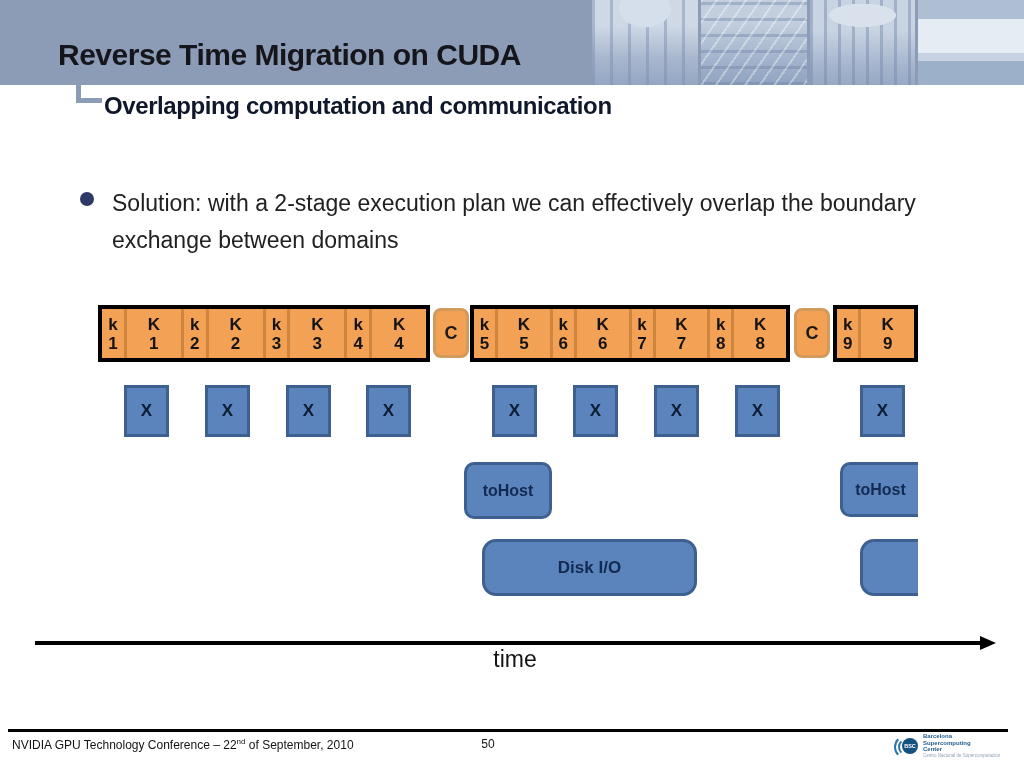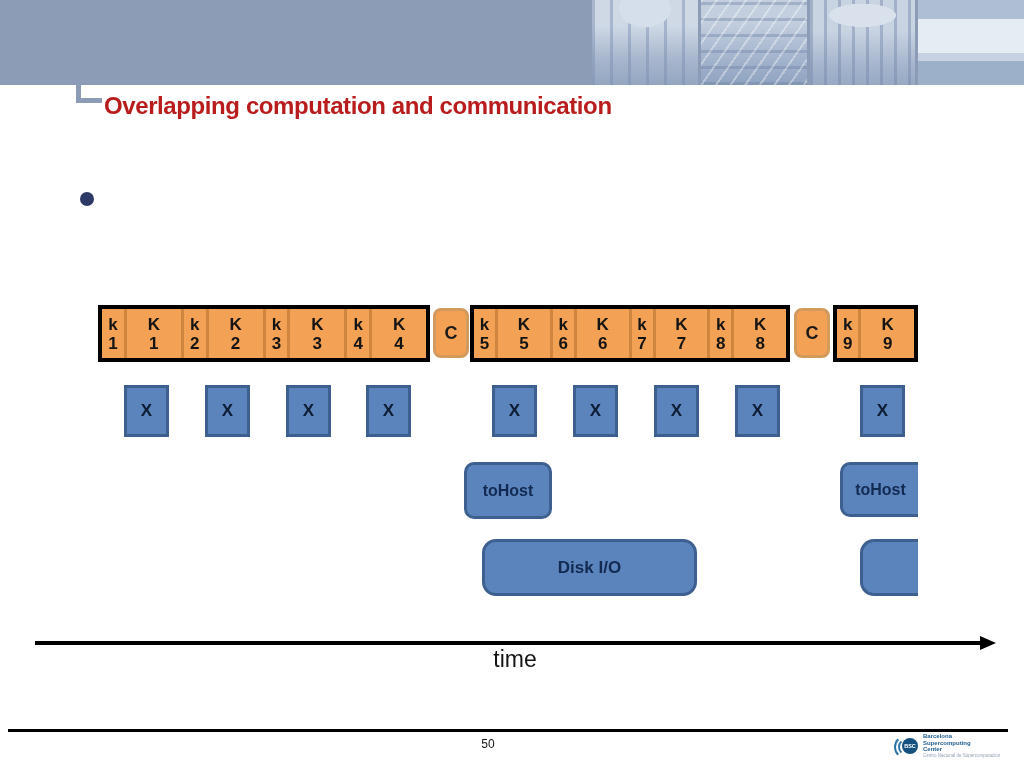--- a/index.html
+++ b/index.html
@@ -22,21 +22,21 @@
   .photo.p3{background-image:radial-gradient(ellipse 70% 30% at 50% 18%, #d8e1ec 0 45%, transparent 46%),
     repeating-linear-gradient(90deg, rgba(115,135,170,.45) 0 3px, transparent 3px 14px),
     linear-gradient(180deg,#c9d4e2 0 35%,#a3b3cc 80%,#97a9c4 100%);}
   .photo.p4{background-image:linear-gradient(180deg,#aebfd4 0 22%, #e6ecf4 22% 62%, #c6d2e2 62% 72%, #9db0ca 72% 100%),
     radial-gradient(ellipse at 50% 40%, #f0f4f9 0 18%, transparent 19%);}
   .slide-title{position:absolute;left:58px;top:38px;font-size:30px;font-weight:bold;
     color:#15151c;letter-spacing:-.5px;}
   .bracket{position:absolute;left:76px;top:85px;width:21px;height:13px;
     border-left:5px solid var(--band);border-bottom:5px solid var(--band);}
   .slide-subtitle{position:absolute;left:104px;top:92px;font-size:24px;font-weight:bold;
-    color:#b91c1c;letter-spacing:-.4px;}
+    color:#0f172a;letter-spacing:-.4px;}
   
   .bullet-dot{position:absolute;left:80px;top:192px;width:14px;height:14px;border-radius:50%;background:#2d3a66;}
   .bullet-text{position:absolute;left:112px;top:185px;width:825px;font-size:23px;line-height:37px;color:#212121;}
   
   .kernel-row{position:absolute;left:98px;top:305px;display:flex;align-items:flex-start;}
   .kgroup{display:flex;border:4px solid #000;background:var(--orange);height:57px;box-sizing:border-box;}
   .kcell{box-sizing:border-box;flex-basis:0;display:flex;flex-direction:column;align-items:center;
     justify-content:center;font-weight:bold;font-size:17px;line-height:19px;color:#141414;}
   .kcell.s{flex-grow:22;}
   .kcell.l{flex-grow:54;}
@@ -80,24 +80,26 @@
 
 <div id="slide" style="--band: #8d9cb6; --orange: #f2a155; --orange-border: #d0853f; --blue: #5b84bc; --blue-border: #3d6091; --navy: #122a52;">
 
   <div class="band"></div>
   <div class="photo-strip">
     <div class="photo p1"></div>
     <div class="photo p2"></div>
     <div class="photo p3"></div>
     <div class="photo p4"></div>
   </div>
+  <div class="slide-title">Reverse Time Migration on CUDA</div>
   <div class="bracket"></div>
   <div class="slide-subtitle">Overlapping computation and communication</div>
 
   <div class="bullet-dot"></div>
+  <div class="bullet-text">Solution: with a 2-stage execution plan we can effectively overlap the boundary exchange between domains</div>
 
   <div class="kernel-row">
       <div class="kgroup" style="width: 332px; margin-left: 0px;">
         <div class="kcell s">
           <div class="kletter">k</div>
           <div class="knum">1</div>
         </div>
         <div class="kcell l">
           <div class="kletter">K</div>
           <div class="knum">1</div>
@@ -192,20 +194,21 @@
   <div id="disk-holder">
       <div class="bluebox" style="left: 482px; top: 539px; width: 215px; height: 57px; border-radius: 14px; font-size: 17px;">Disk I/O</div>
       <div class="bluebox clip" style="left: 860px; top: 539px; width: 58px; height: 57px; border-radius: 14px 0px 0px 14px; font-size: 17px;"></div>
     </div>
 
   <div class="time-line"></div>
   <div class="time-arrowhead"></div>
   <div class="time-label">time</div>
 
   <div class="footer-line"></div>
+  <div class="footer-text"><span>NVIDIA GPU Technology Conference – 22</span><sup>nd</sup><span> of September, 2010</span></div>
   <div class="page-number">50</div>
 
   <div class="logo">
     <div class="logo-arcs">
       <div class="arc a1"></div>
       <div class="arc a2"></div>
       <div class="logo-circle">BSC</div>
     </div>
     <div class="logo-text">
       <span class="logo-name">Barcelona</span>

